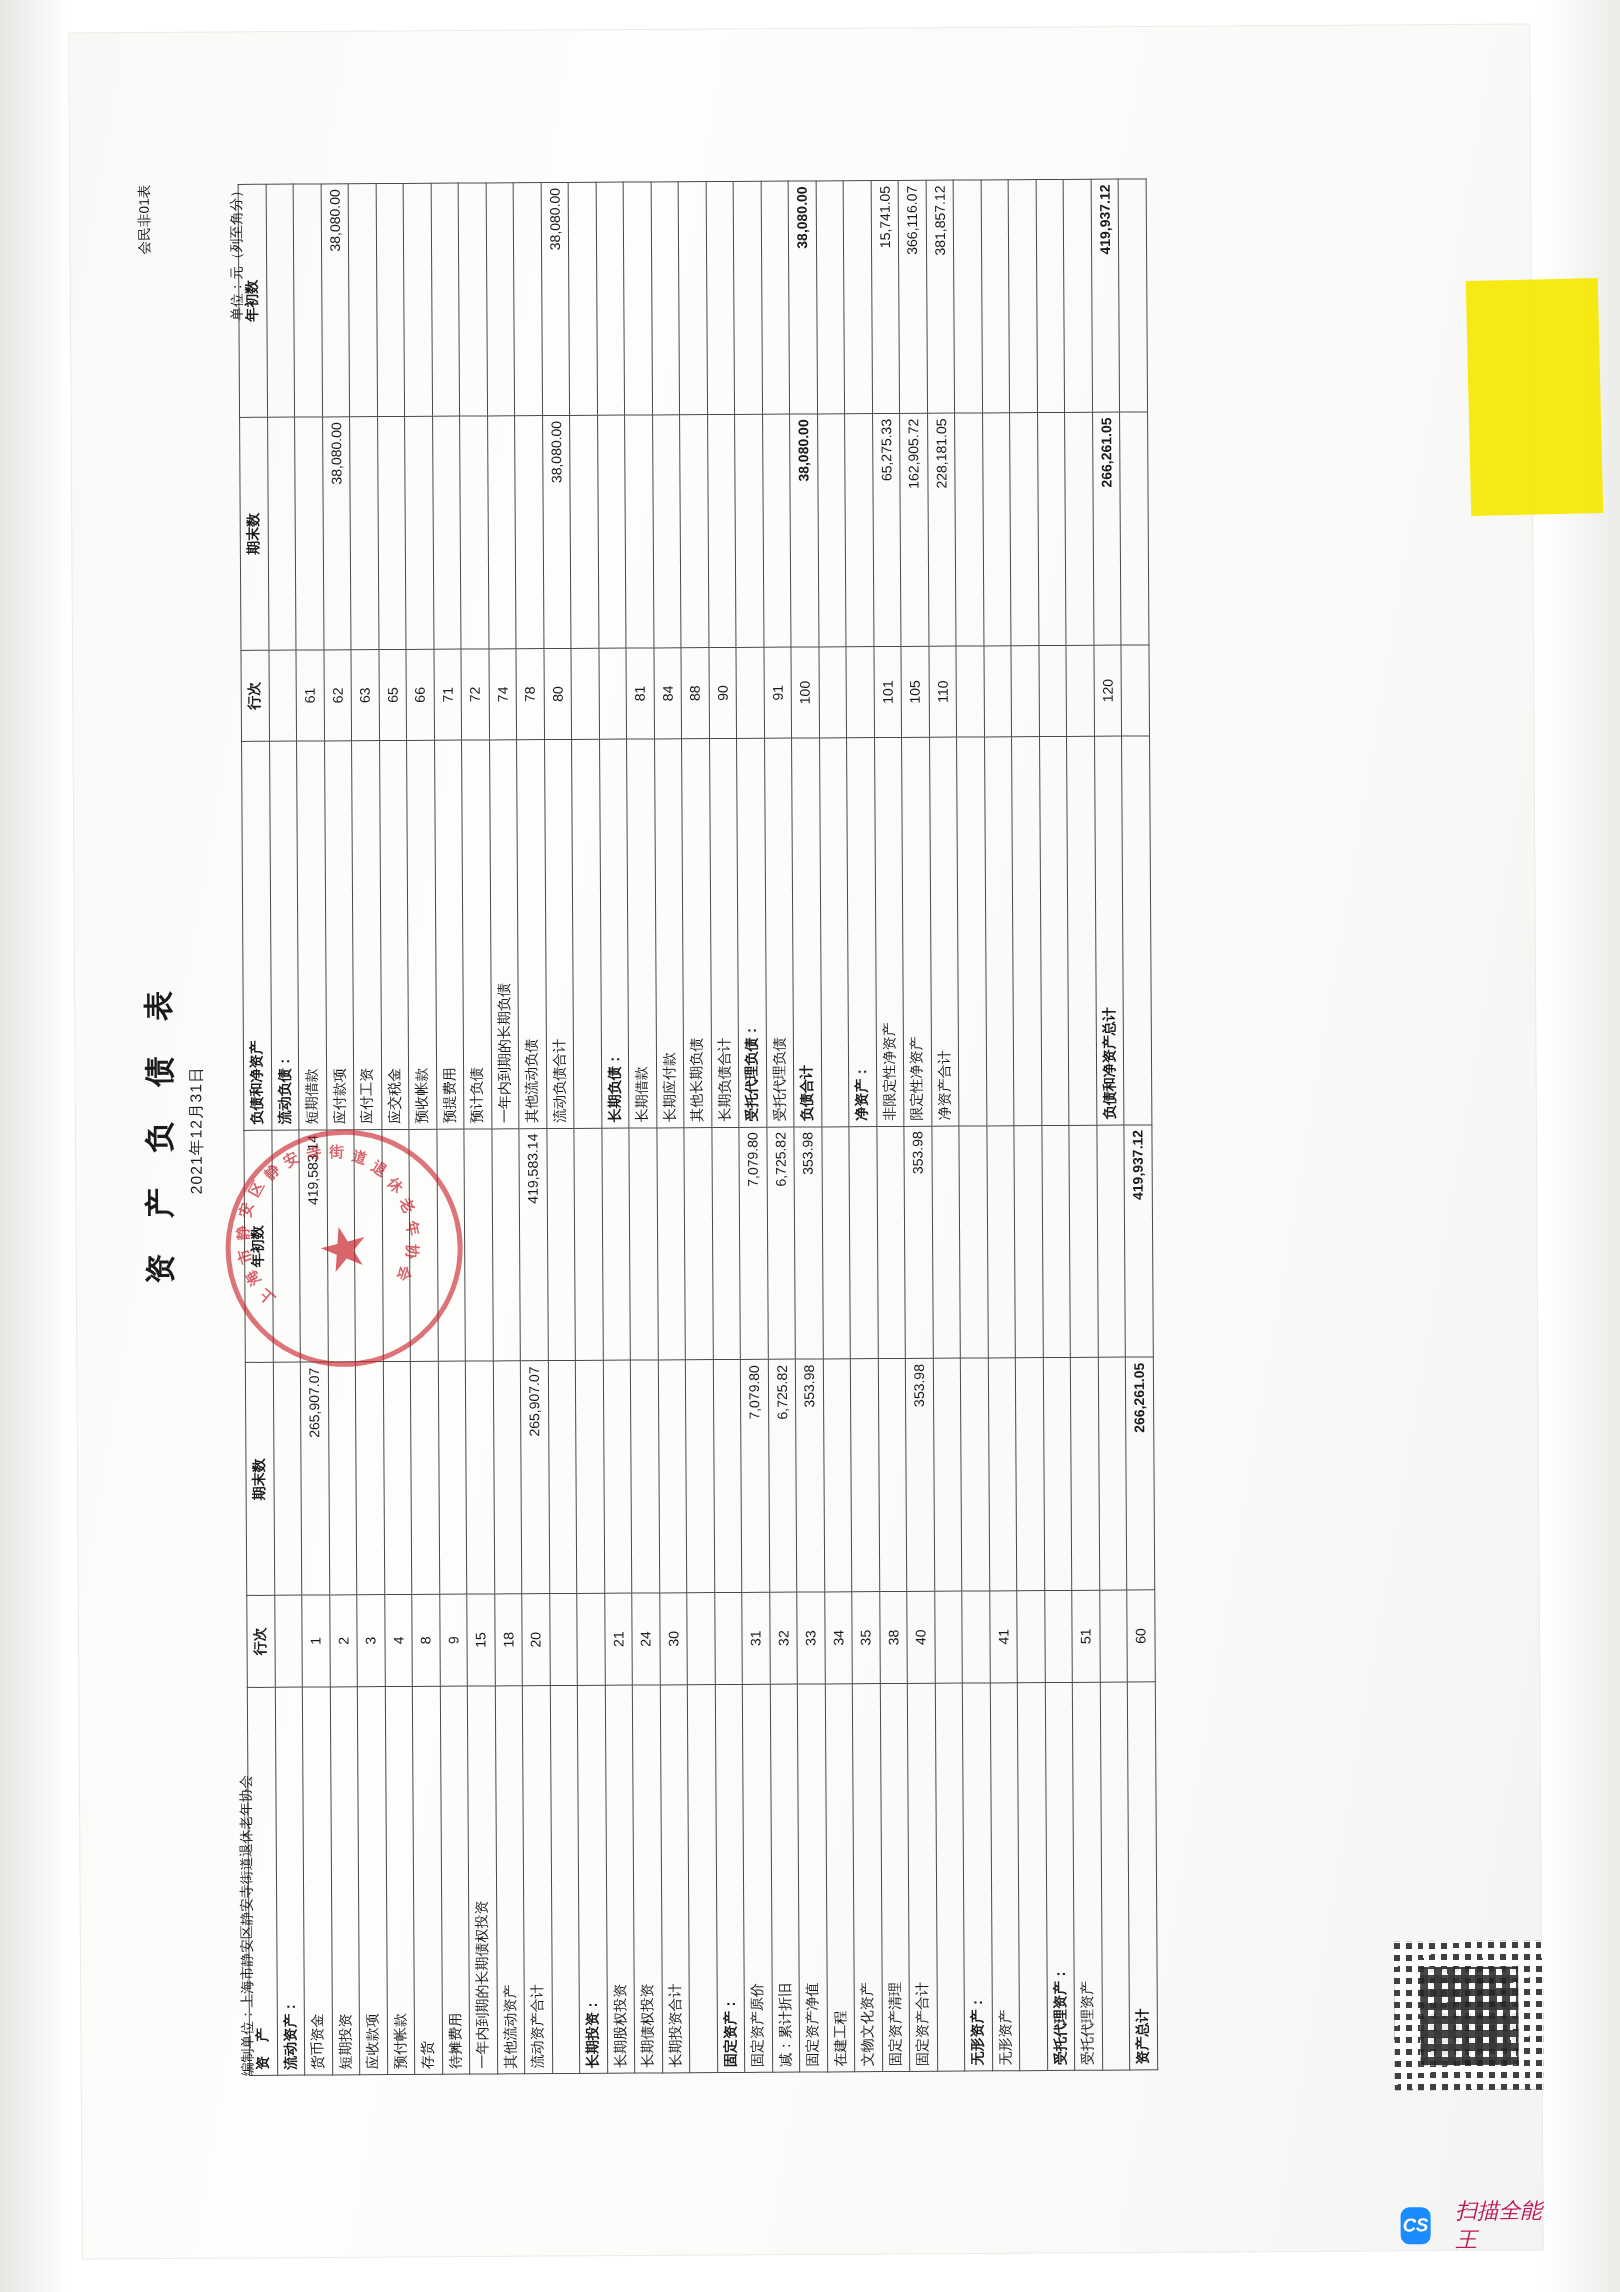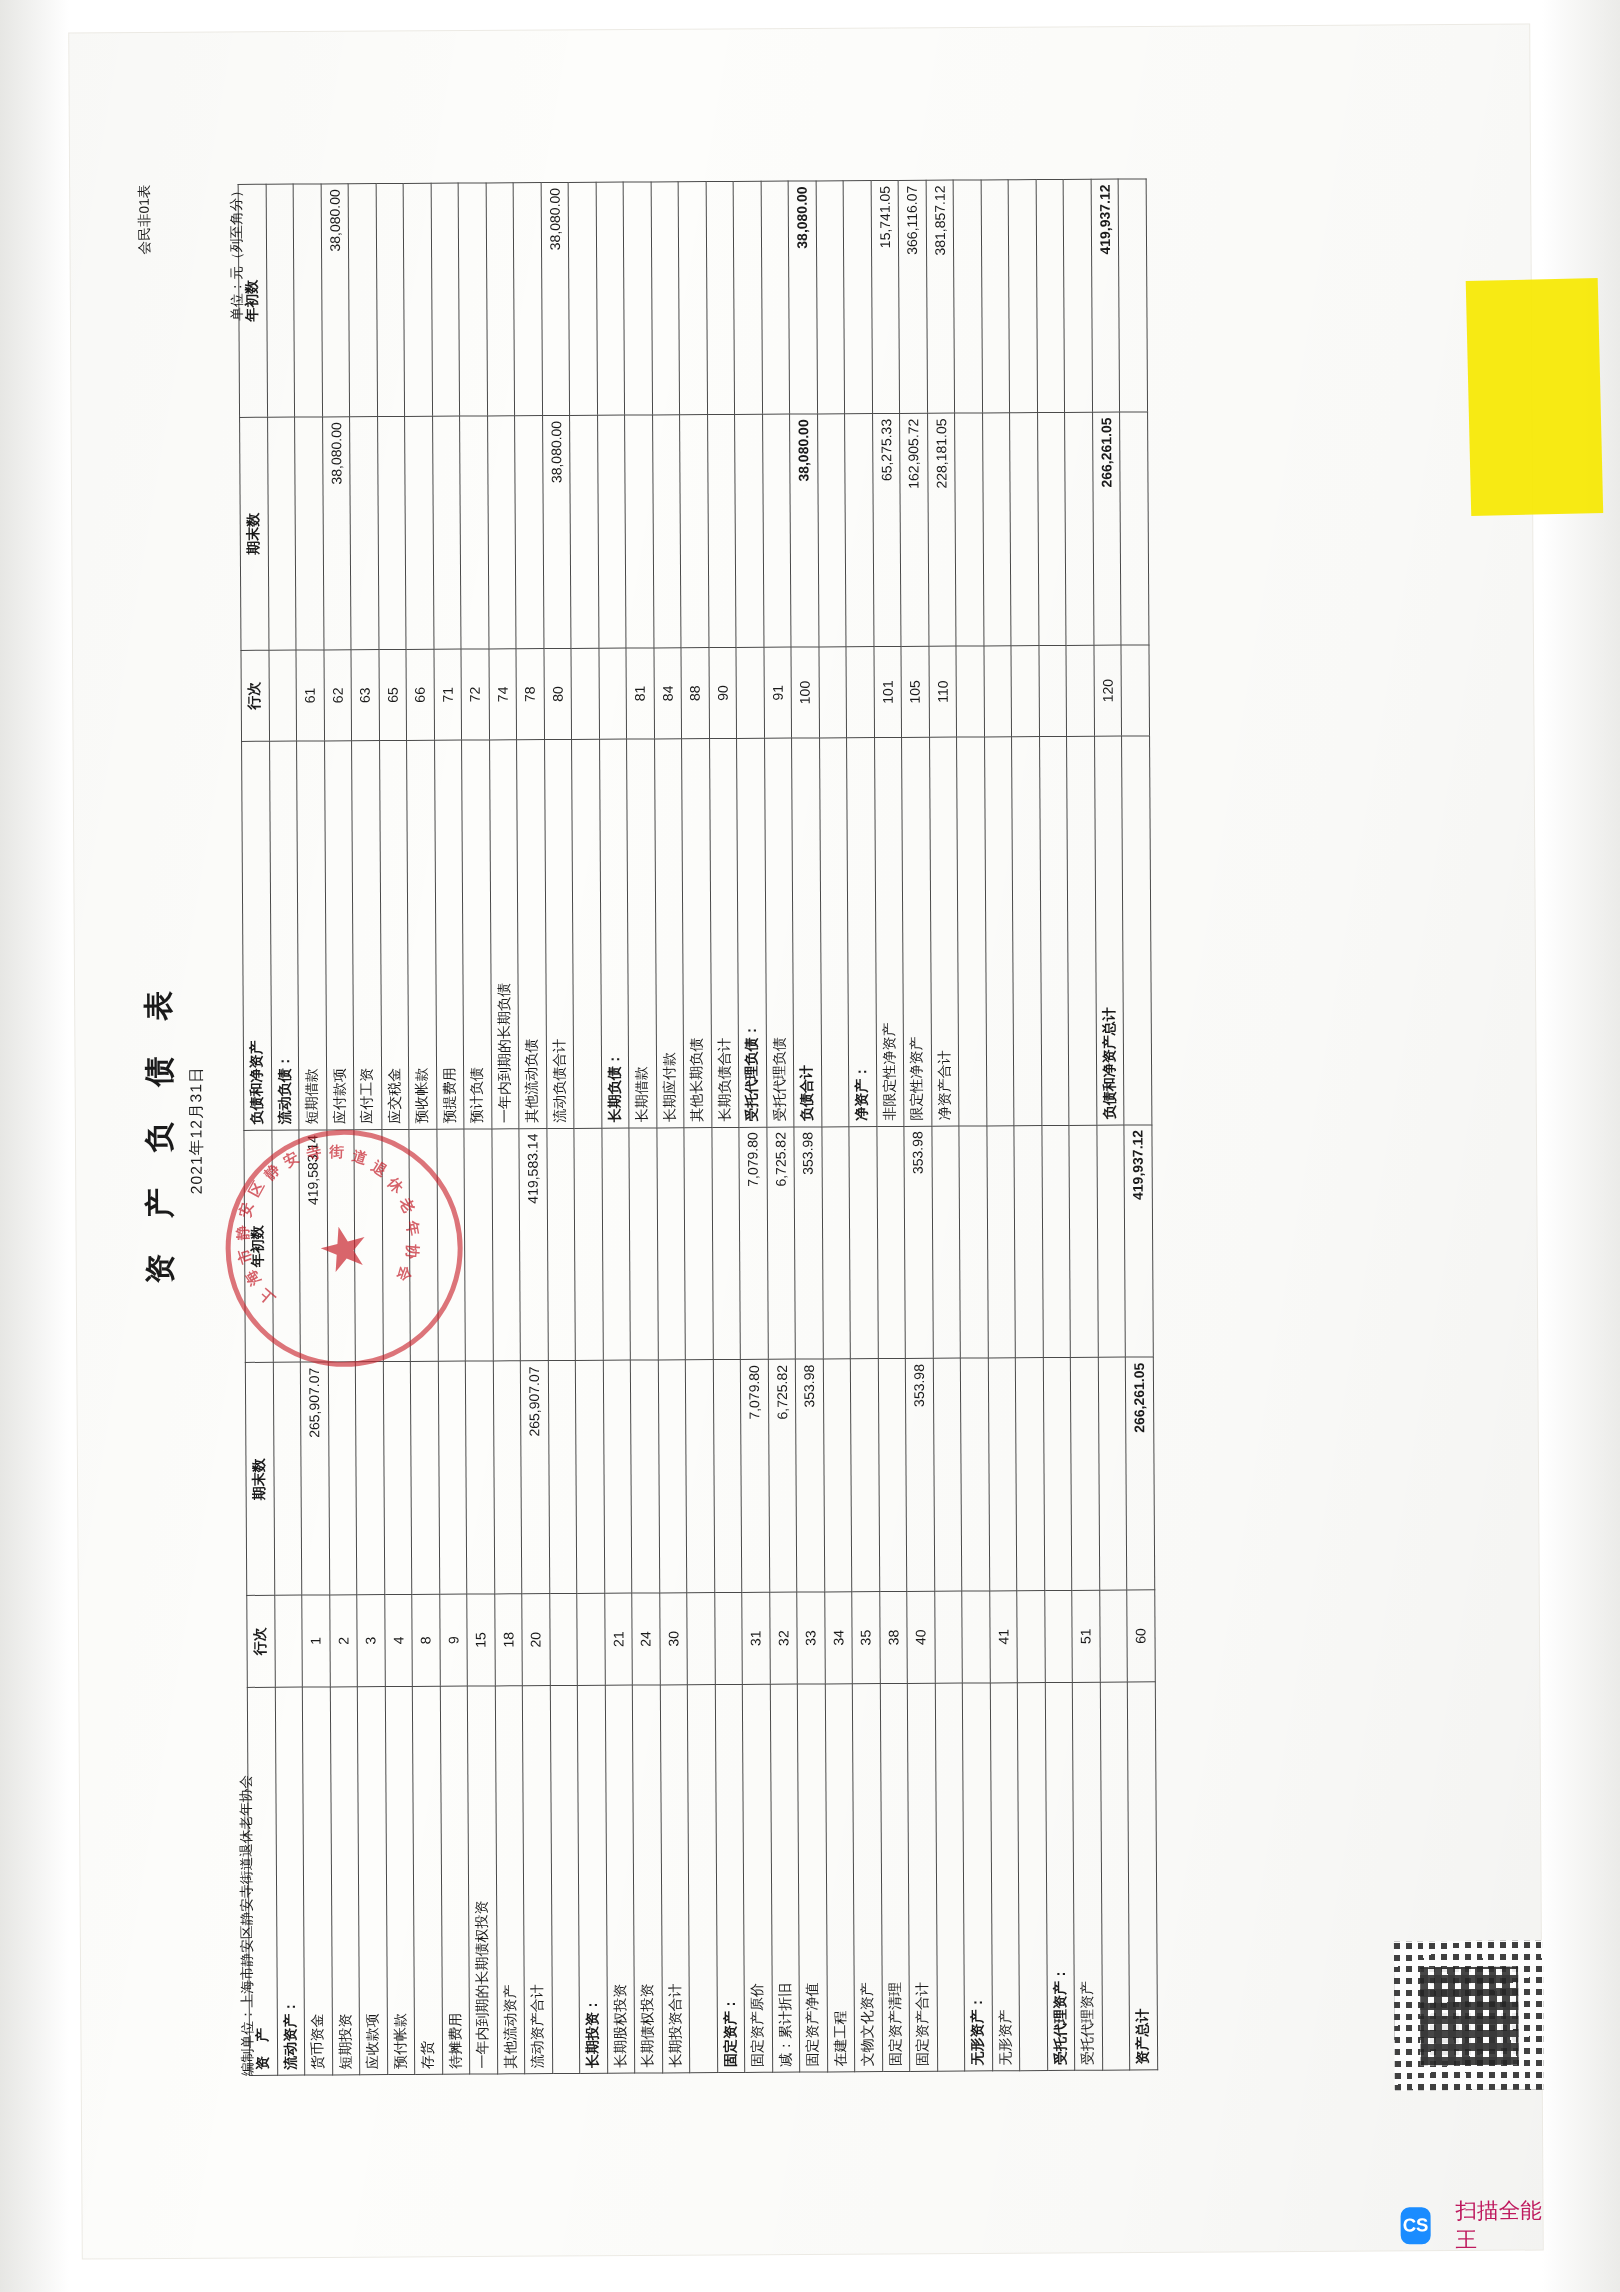--- a/index.html
+++ b/index.html
@@ -152,21 +152,21 @@
     background:
       repeating-linear-gradient(0deg,#111 0 7.8px,#fff 7.8px 13.7px),
       repeating-linear-gradient(90deg,#111 0 7.8px,#fff 7.8px 13.7px);
     background-blend-mode:multiply;
     opacity:.9;
   }
   
   .camscanner{
     position:absolute;
     left:1318px; top:2171px;
-    display:flex;align-items:center;gap:25px;
+    display:flex;align-items:center;gap:25px;font-style:italic;
   }
   .cs-badge{
     width:37px;height:37px;border-radius:8.8px;
     background:#1a8cff;color:#fff;
     font-size:18.6px;font-weight:bold;
     display:flex;align-items:center;justify-content:center;
     letter-spacing:0;
   }
   .cs-text{font-size:21.6px;color:#be185d;}
   

